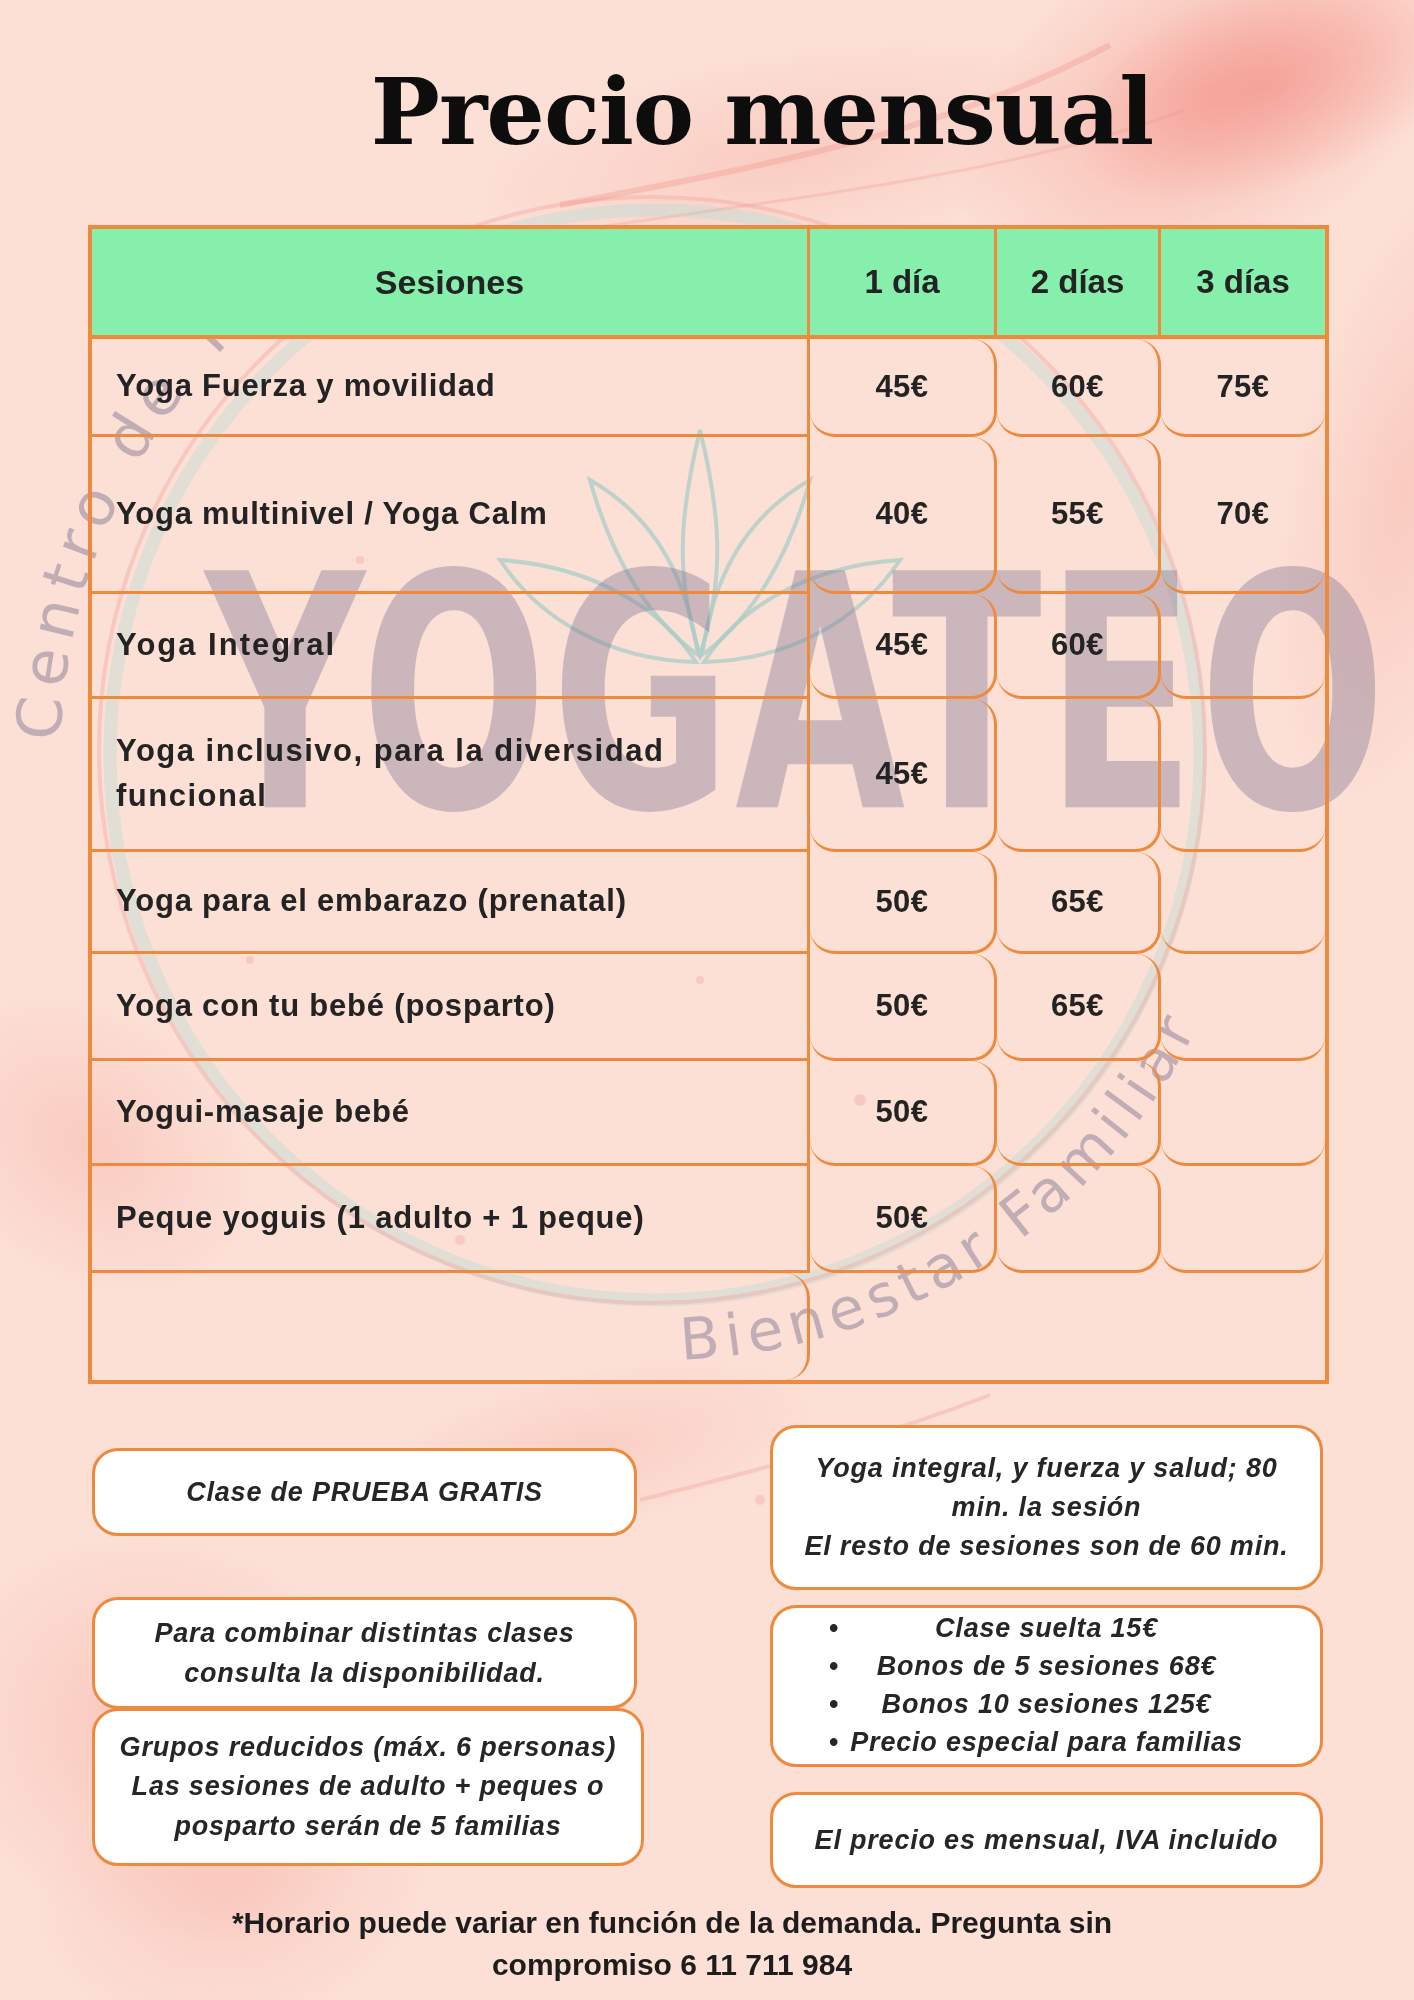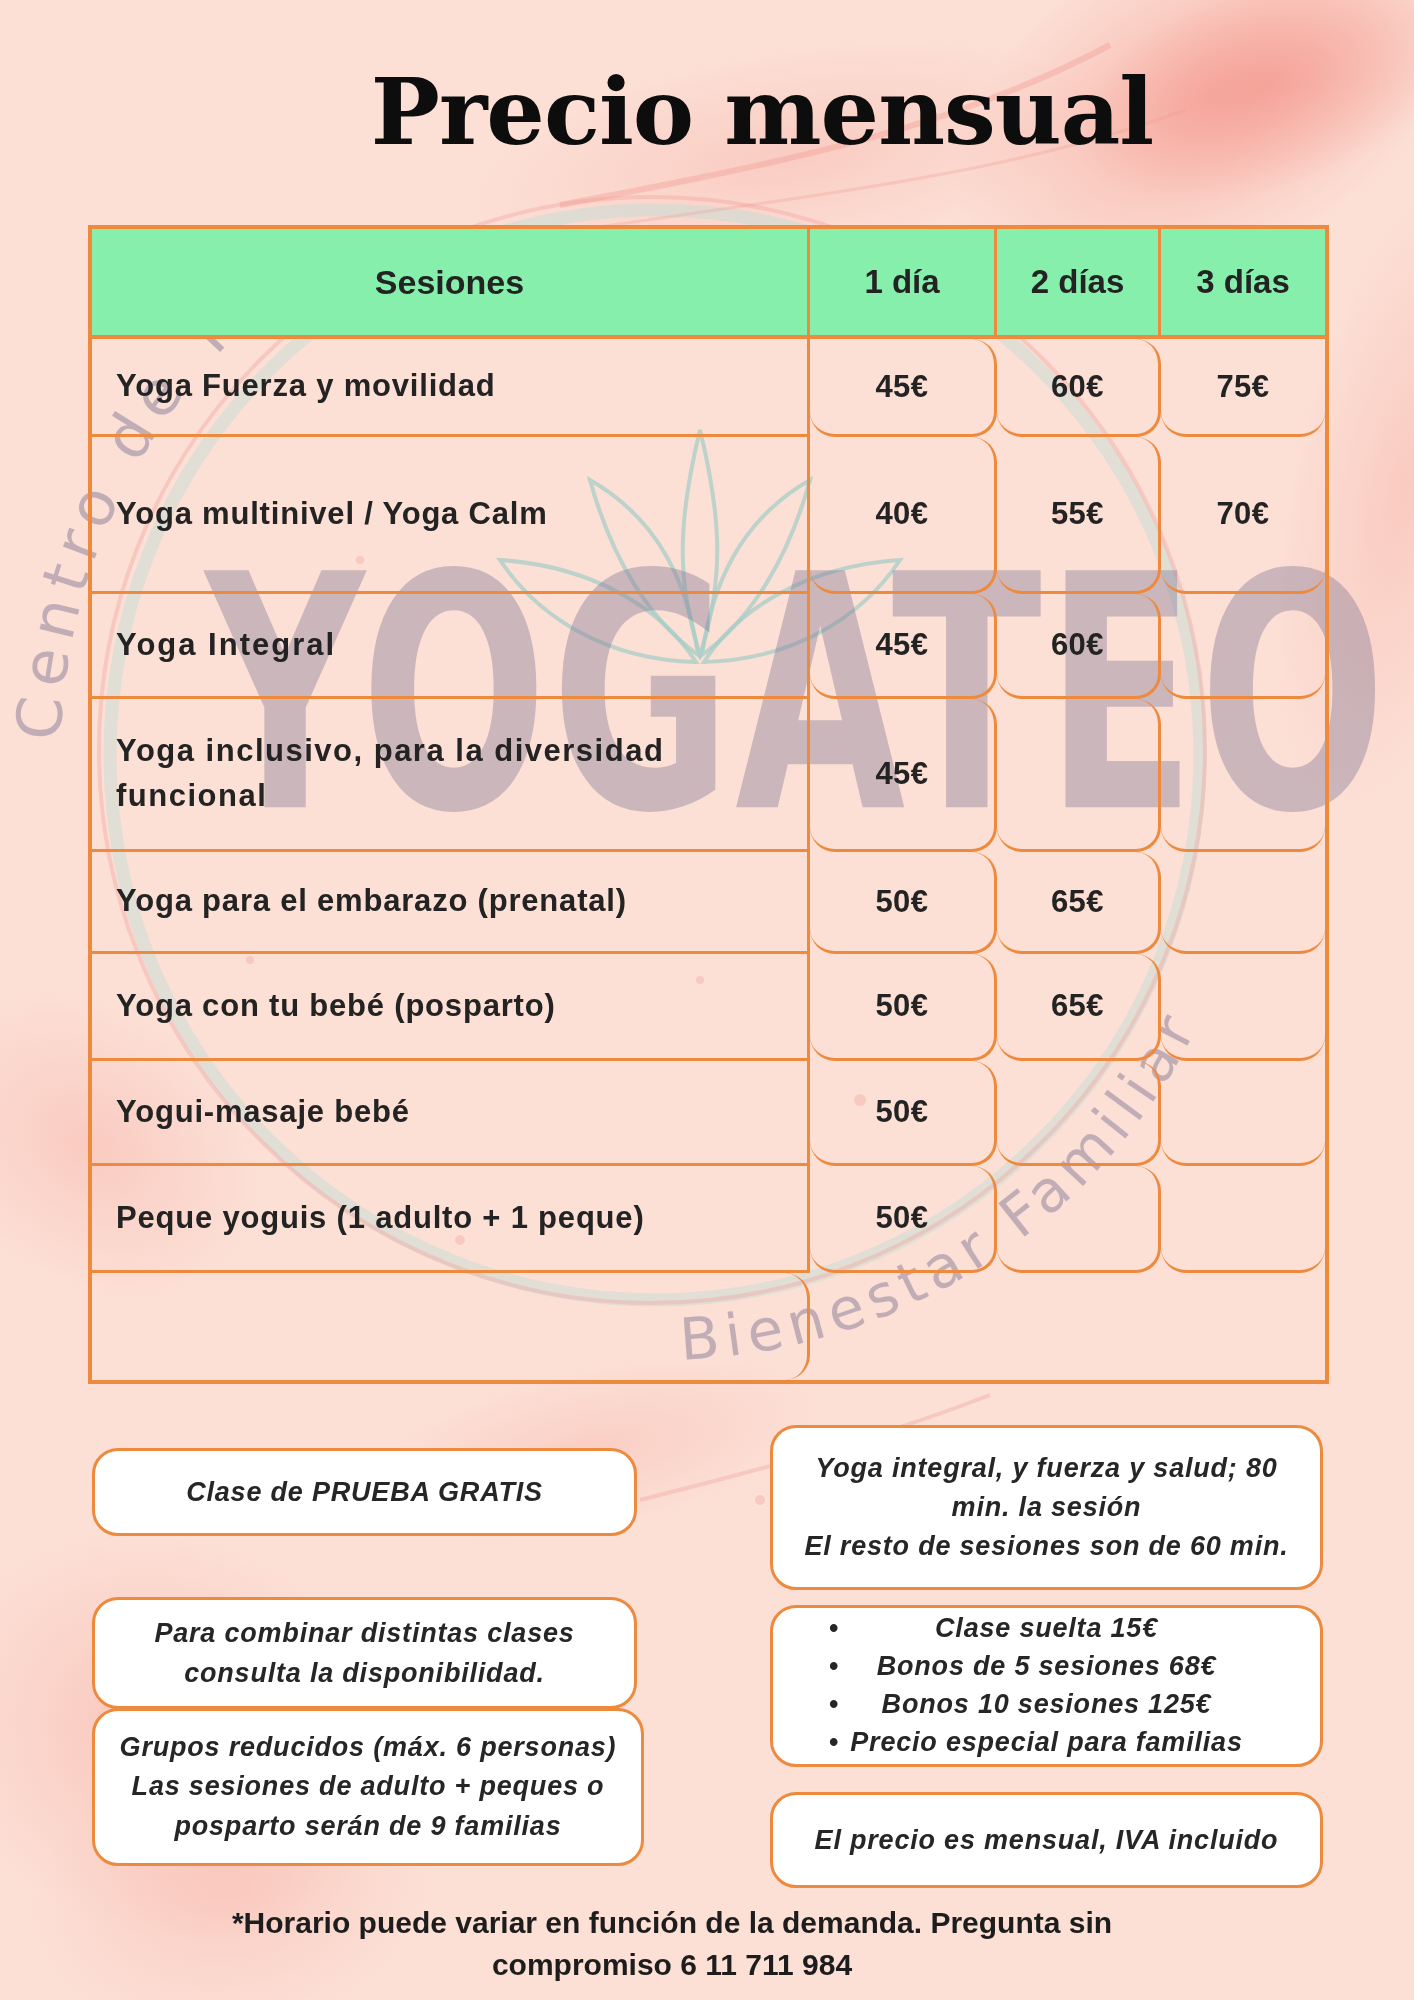--- a/index.html
+++ b/index.html
@@ -175,21 +175,21 @@
   <div id="note-left-1" class="note">
     <div>Clase de PRUEBA GRATIS</div>
   </div>
   <div id="note-left-2" class="note">
     <div>Para combinar distintas clases</div>
     <div>consulta la disponibilidad.</div>
   </div>
   <div id="note-left-3" class="note" style="line-height:1.45;">
     <div>Grupos reducidos (máx. 6 personas)</div>
     <div>Las sesiones de adulto + peques o</div>
-    <div>posparto serán de 9 familias</div>
+    <div>posparto serán de 5 familias</div>
   </div>
 
   <div id="note-right-1" class="note" style="line-height:1.45;">
     <div>Yoga integral, y fuerza y salud; 80</div>
     <div>min. la sesión</div>
     <div>El resto de sesiones son de 60 min.</div>
   </div>
   <div id="note-right-2" class="note" style="line-height:1.4;">
     <div class="bullet-line">Clase suelta 15€</div>
     <div class="bullet-line">Bonos de 5 sesiones 68€</div>

